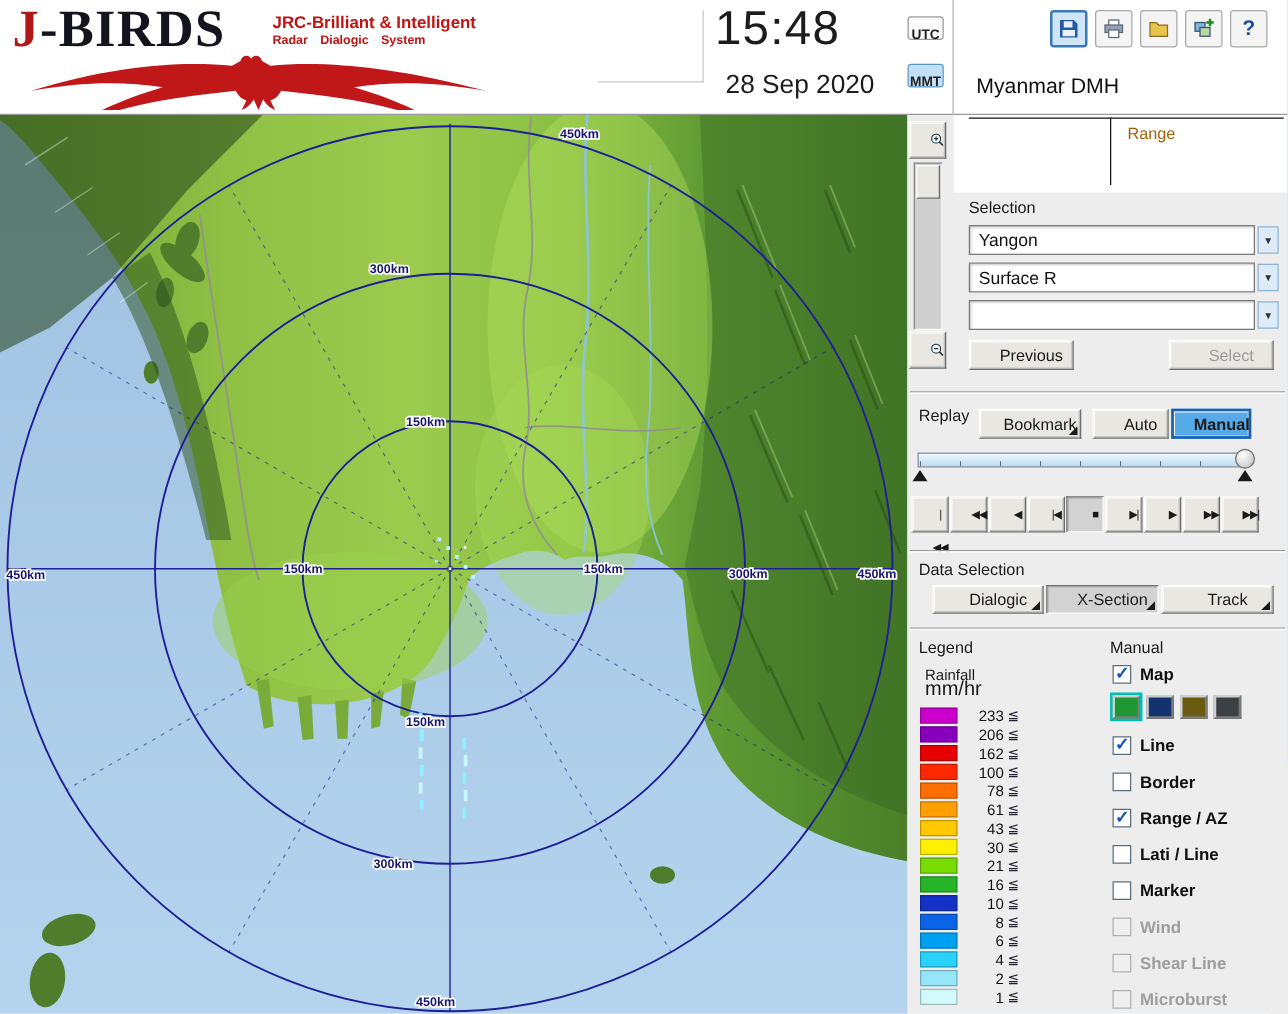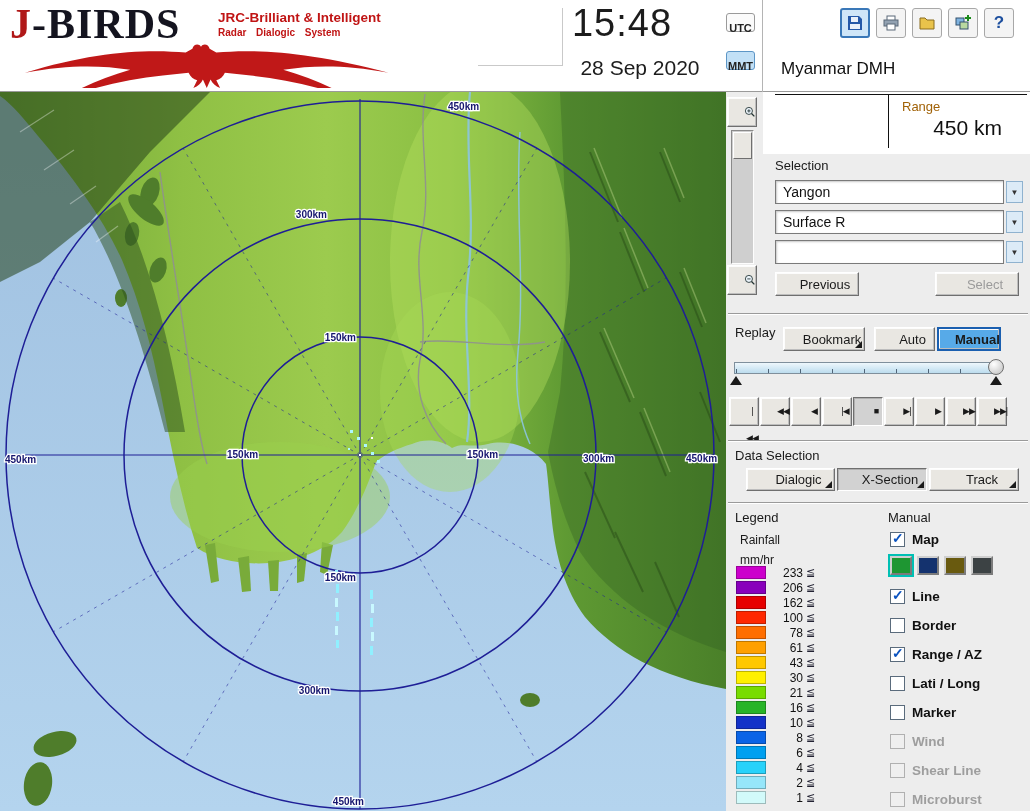--- a/index.html
+++ b/index.html
@@ -299,21 +299,20 @@
           <circle cx="9" cy="9" r="6.5" fill="#eaf3fa" stroke="#233" stroke-width="1.6"></circle>
           <line x1="13.8" y1="13.8" x2="19" y2="19" stroke="#233" stroke-width="2.4"></line>
           <line x1="6" y1="9" x2="12" y2="9" stroke="#233" stroke-width="1.6"></line>
         </svg>
     </button>
 
     <div class="range-strip"></div>
     <div class="range-hline"></div>
     <div class="range-vline"></div>
     <div class="range-label">Range</div>
-    <div class="range-value">450 km</div>
 
     <div class="plabel" style="left:49px; top:66px">Selection</div>
     <div class="combo" style="top:88px">
       <div class="combo-field"><span>Yangon</span></div>
       <div class="combo-arrow">
           <span>▼</span>
         </div>
     </div>
     <div class="combo" style="top:118px">
       <div class="combo-field"><span>Surface R</span></div>
@@ -359,21 +358,21 @@
 
     <div class="plabel" style="left:9px; top:356px">Data Selection</div>
     <button class="btn3d menu-tri" style="left:20px; top:376px; width:89px; height:23px">Dialogic</button>
     <button class="btn3d menu-tri pressed" style="left:111px; top:376px; width:90px; height:23px">X-Section</button>
     <button class="btn3d menu-tri" style="left:203px; top:376px; width:90px; height:23px">Track</button>
 
     <div class="sep" style="top:410px"></div>
 
     <div class="plabel" style="left:9px; top:418px">Legend</div>
     <div class="plabel" style="left:14px; top:441px; font-size:12px">Rainfall</div>
-    <div class="plabel" style="left:14px; top:461px; font-size:12px">mm/hr</div>
+    <div class="plabel" style="left:14px; top:451px; font-size:16px">mm/hr</div>
 
     <div class="lg-row" style="top:473px">
         <span class="lg-sw" style="background-color: rgb(204, 0, 204);"></span>
         <span class="lg-val">233</span>
         <span class="lg-le">≦</span>
       </div>
     <div class="lg-row" style="top:488px">
         <span class="lg-sw" style="background-color: rgb(136, 0, 187);"></span>
         <span class="lg-val">206</span>
         <span class="lg-le">≦</span>
@@ -468,21 +467,21 @@
     <div class="ov-row" style="top:524px">
         <span class="cb"></span>
         <span class="ov-label">Border</span>
       </div>
     <div class="ov-row checked" style="top:553px">
         <span class="cb"></span>
         <span class="ov-label">Range / AZ</span>
       </div>
     <div class="ov-row" style="top:582px">
         <span class="cb"></span>
-        <span class="ov-label">Lati / Long</span>
+        <span class="ov-label">Lati / Line</span>
       </div>
     <div class="ov-row" style="top:611px">
         <span class="cb"></span>
         <span class="ov-label">Marker</span>
       </div>
     <div class="ov-row disabled" style="top:640px">
         <span class="cb"></span>
         <span class="ov-label">Wind</span>
       </div>
     <div class="ov-row disabled" style="top:669px">

